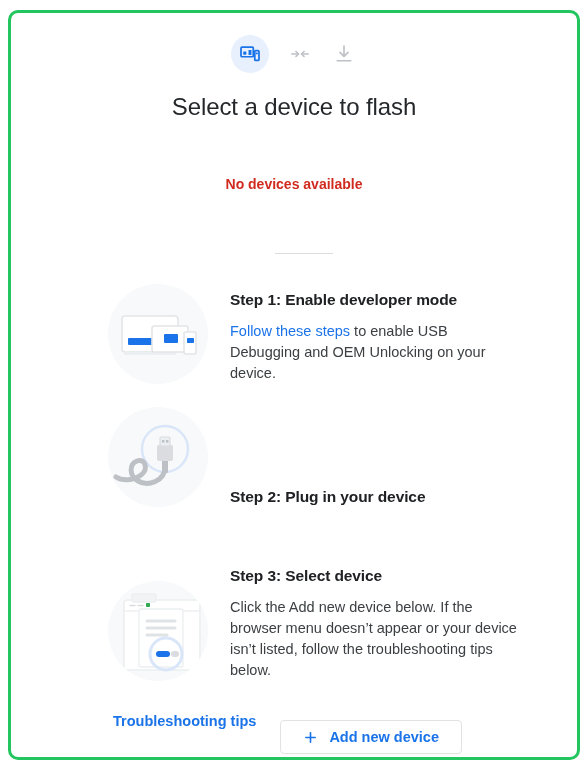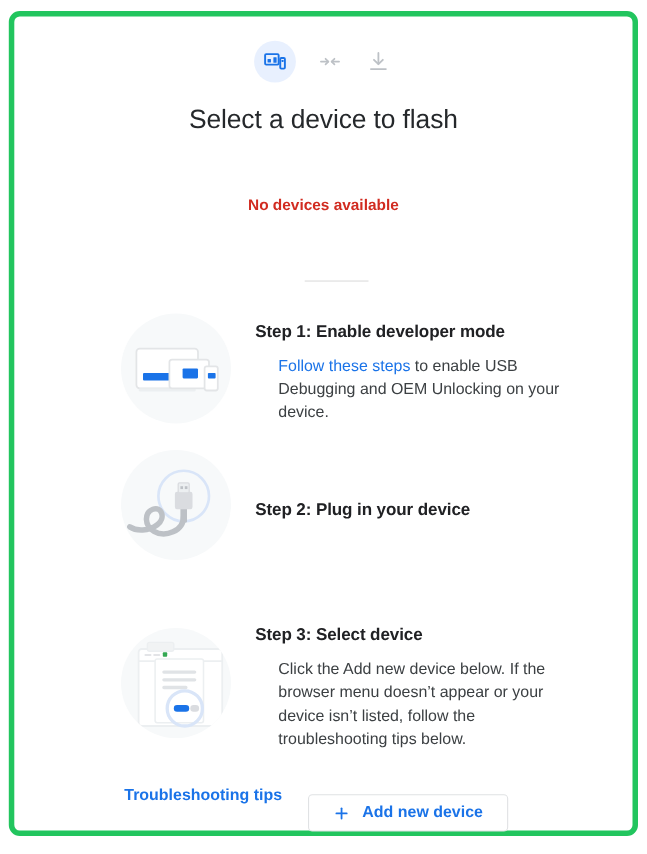--- a/index.html
+++ b/index.html
@@ -15,21 +15,21 @@
     overflow: hidden;
   }
 
   .card {
     position: absolute;
     left: 8px;
     top: 10px;
     width: 572px;
     height: 750px;
     background: #ffffff;
-    border: 5px solid #22c55e;
+    border: 3px solid #22c55e;
     border-radius: 10px;
     box-sizing: border-box;
     padding-left: 48px;
   }
 
   
   .icon-row {
     position: absolute;
     top: 22px;
     left: 0;
@@ -100,21 +100,21 @@
     width: 58px;
     height: 1px;
     background: #dcdcdc;
   }
 
   
   .step {
     position: absolute;
     left: 97px;
     display: flex;
-    align-items: center;
+    align-items: flex-end;
   }
   .step-art {
     width: 100px;
     height: 100px;
     border-radius: 50%;
     background: #f7f9fa;
     flex: 0 0 100px;
     position: relative;
     overflow: hidden;
   }
@@ -128,21 +128,20 @@
     font-weight: 700;
     color: #202124;
     line-height: 20px;
     letter-spacing: -0.1px;
   }
   .step-text {
     margin-top: 11px;
     font-size: 14.5px;
     color: #3c4043;
     line-height: 21px;
-    margin-left: 21px;
   }
   .link {
     color: #1a73e8;
     text-decoration: none;
     cursor: pointer;
   }
 
   #step1 { top: 268px; }
   #step2 { top: 394px; }
   #step3 { top: 544px; }

